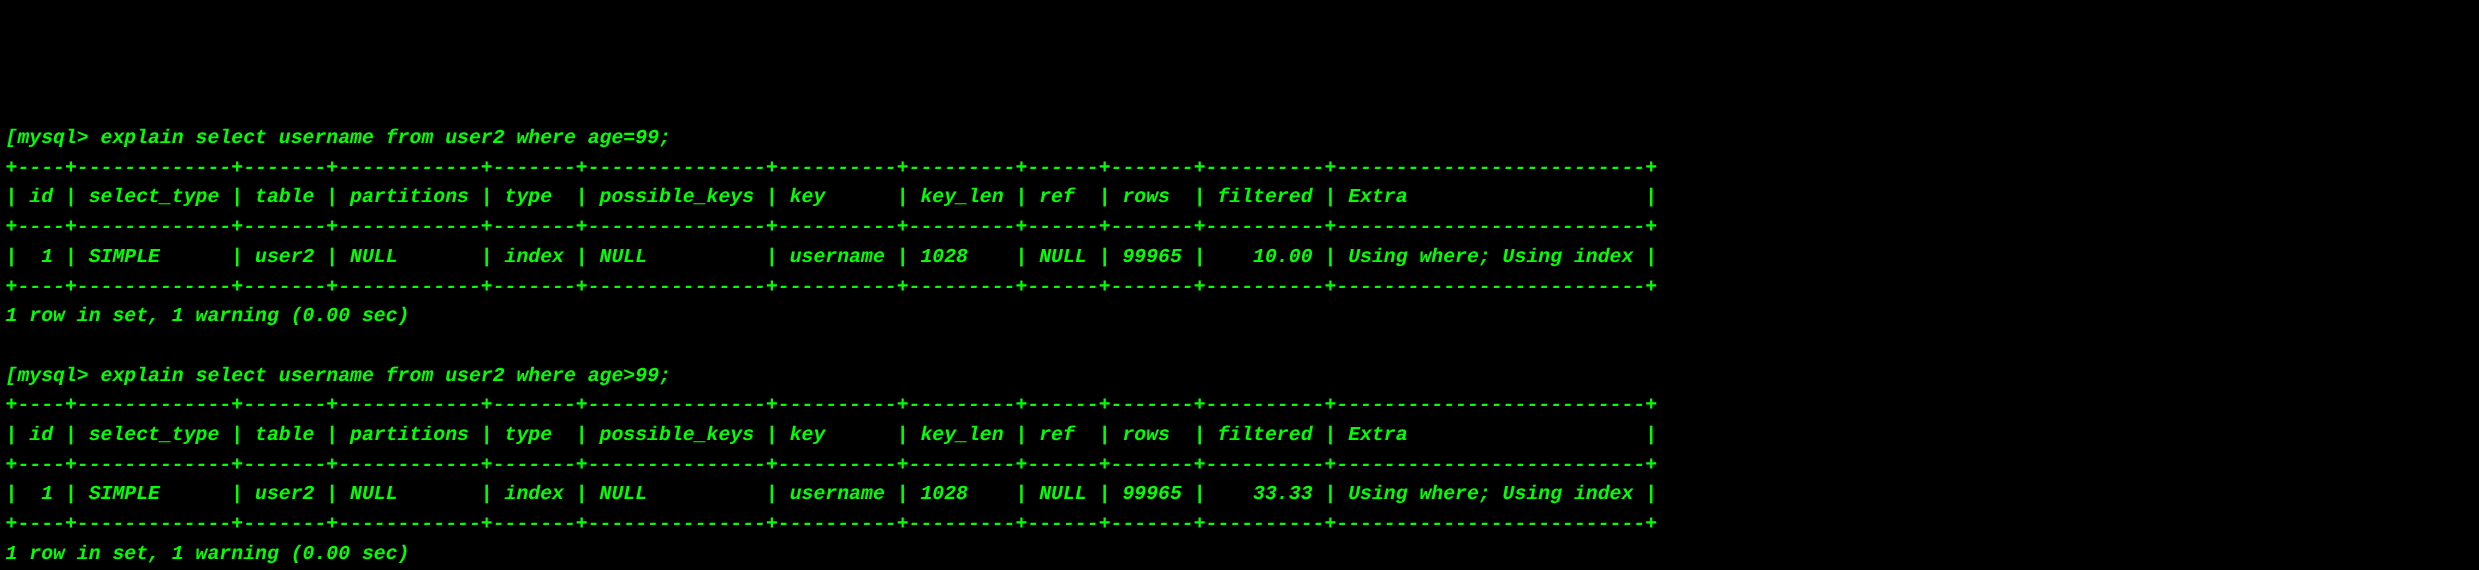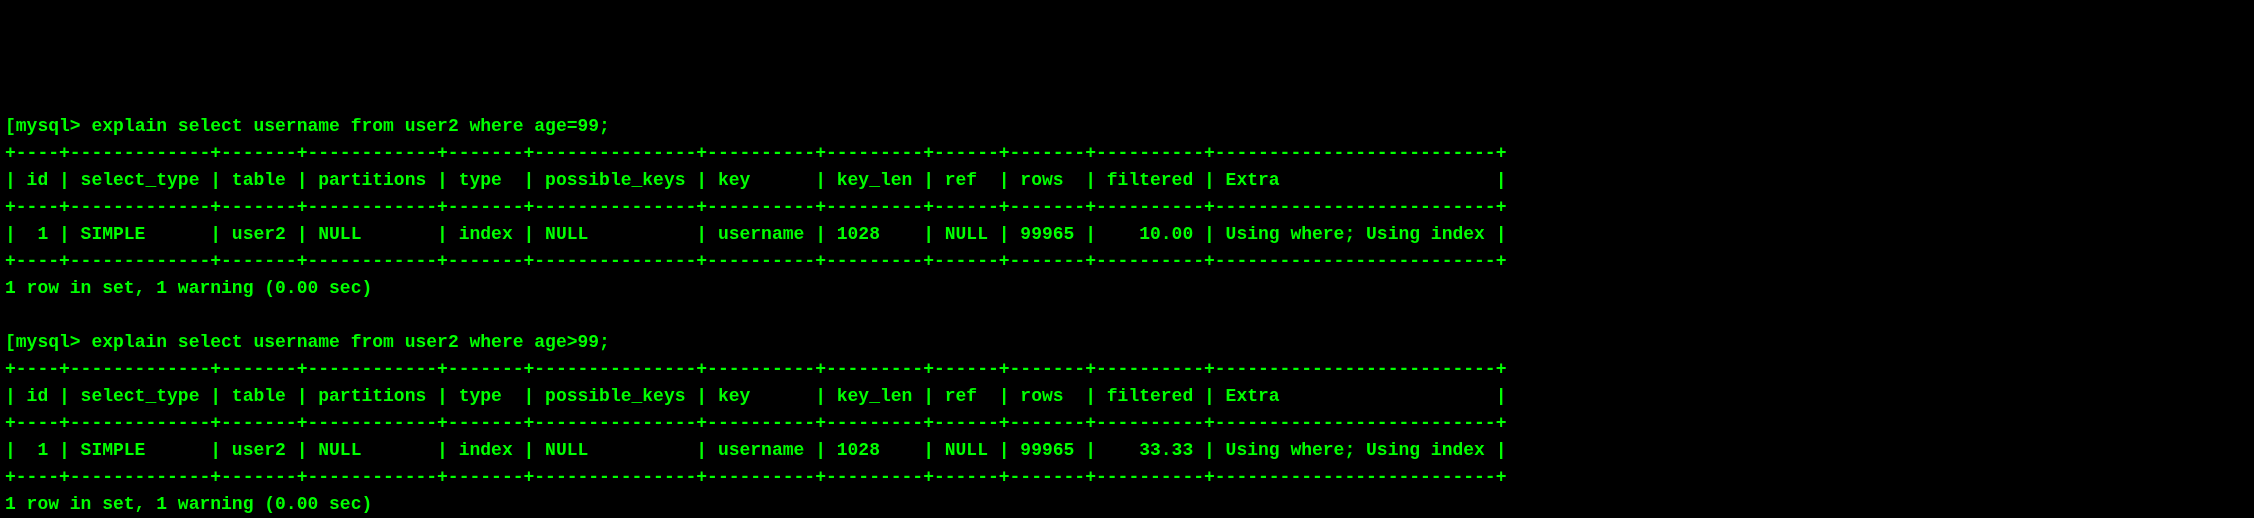--- a/index.html
+++ b/index.html
@@ -8,20 +8,21 @@
       background-color: #000000;
       color: #00ff00;
       font-family: 'Menlo', 'Monaco', 'Courier New', monospace;
       font-size: 18px;
       line-height: 1.5;
       white-space: pre;
       font-weight: bold;
     }
     .terminal {
       display: block;
+      font-style: italic;
     }
     .line {
       display: block;
     }
   </style>
 </head>
 <body>
 
 
 

